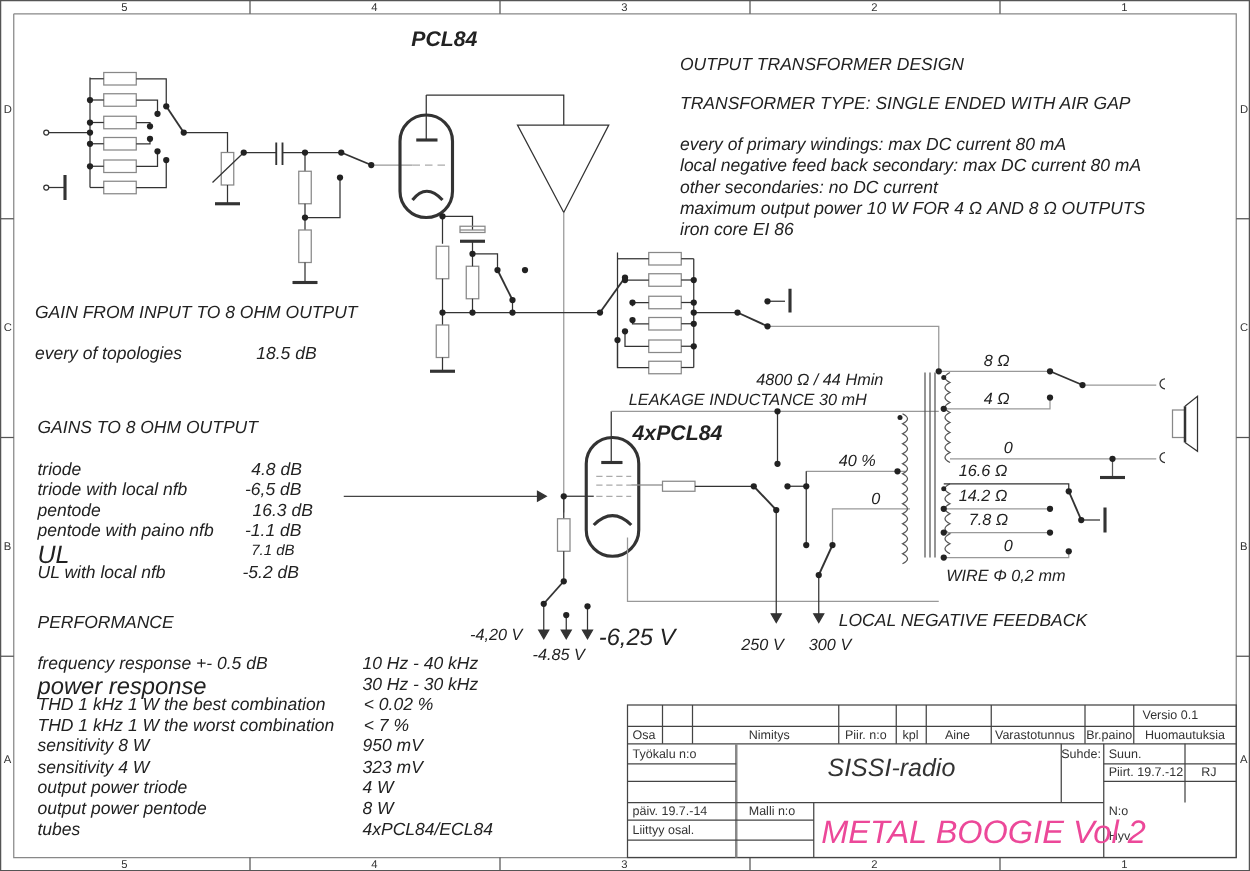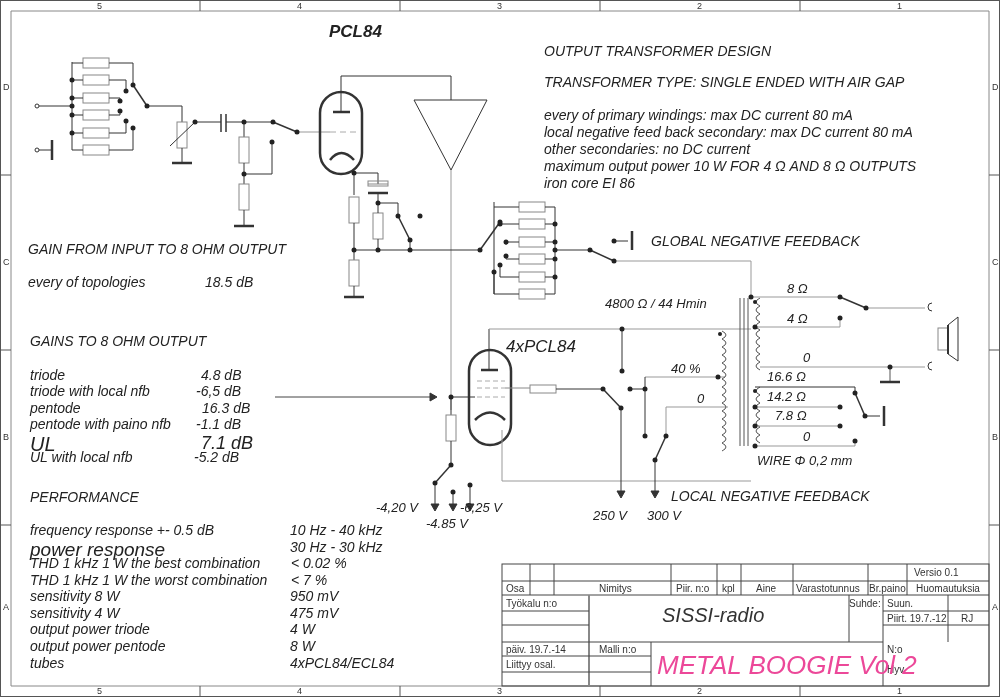--- a/index.html
+++ b/index.html
@@ -318,37 +318,37 @@
 <span class="zone" style="left:3px;top:82px">D</span>
 <span class="zone" style="left:3px;top:257px">C</span>
 <span class="zone" style="left:3px;top:432px">B</span>
 <span class="zone" style="left:3px;top:602px">A</span>
 <span class="zone" style="left:992px;top:82px">D</span>
 <span class="zone" style="left:992px;top:257px">C</span>
 <span class="zone" style="left:992px;top:432px">B</span>
 <span class="zone" style="left:992px;top:602px">A</span>
 
 <span class="txt" style="left:329px;top:22px;font-size:17px;font-weight:bold">PCL84</span>
-<span class="txt" style="left:506px;top:337px;font-size:17px;font-weight:normal">4xPCL84</span>
-<span class="txt" style="left:651px;top:233px;font-size:14px">GLOBAL NEGATIVE FEEDBACK</span>
+<span class="txt" style="left:506px;top:337px;font-size:17px;font-weight:bold">4xPCL84</span>
 <span class="txt" style="left:671px;top:488px;font-size:14px">LOCAL NEGATIVE FEEDBACK</span>
 <span class="txt" style="left:605px;top:296px;font-size:13px">4800 Ω / 44 Hmin</span>
+<span class="txt" style="left:503px;top:312px;font-size:13px">LEAKAGE INDUCTANCE 30 mH</span>
 <span class="txt" style="left:671px;top:361px;font-size:13px">40 %</span>
 <span class="txt" style="left:697px;top:391px;font-size:13px">0</span>
 <span class="txt" style="left:787px;top:281px;font-size:13px">8 Ω</span>
 <span class="txt" style="left:787px;top:311px;font-size:13px">4 Ω</span>
 <span class="txt" style="left:803px;top:350px;font-size:13px">0</span>
 <span class="txt" style="left:767px;top:369px;font-size:13px">16.6 Ω</span>
 <span class="txt" style="left:767px;top:389px;font-size:13px">14.2 Ω</span>
 <span class="txt" style="left:775px;top:408px;font-size:13px">7.8 Ω</span>
 <span class="txt" style="left:803px;top:429px;font-size:13px">0</span>
 <span class="txt" style="left:757px;top:453px;font-size:13px">WIRE Φ 0,2 mm</span>
 <span class="txt" style="left:376px;top:500px;font-size:13px">-4,20 V</span>
 <span class="txt" style="left:426px;top:516px;font-size:13px">-4.85 V</span>
-<span class="txt" style="left:460px;top:500px;font-size:13px">-6,25 V</span>
+<span class="txt" style="left:479px;top:500px;font-size:19px">-6,25 V</span>
 <span class="txt" style="left:593px;top:508px;font-size:13px">250 V</span>
 <span class="txt" style="left:647px;top:508px;font-size:13px">300 V</span>
 
 <div>
   <span class="txt" style="left:544px;top:43px;font-size:14px">OUTPUT TRANSFORMER DESIGN</span>
   <span class="txt" style="left:544px;top:74px;font-size:14px">TRANSFORMER TYPE: SINGLE ENDED WITH AIR GAP</span>
   <span class="txt" style="left:544px;top:107px;font-size:14px">every of primary windings: max DC current 80 mA</span>
   <span class="txt" style="left:544px;top:124px;font-size:14px">local negative feed back secondary: max DC current 80 mA</span>
   <span class="txt" style="left:544px;top:141px;font-size:14px">other secondaries: no DC current</span>
   <span class="txt" style="left:544px;top:158px;font-size:14px">maximum output power 10 W FOR 4 Ω AND 8 Ω OUTPUTS</span>
@@ -365,39 +365,39 @@
   <span class="txt" style="left:30px;top:333px;font-size:14px">GAINS TO 8 OHM OUTPUT</span>
   <span class="txt" style="left:30px;top:367px;font-size:14px">triode</span>
   <span class="txt" style="left:201px;top:367px;font-size:14px">4.8 dB</span>
   <span class="txt" style="left:30px;top:383px;font-size:14px">triode with local nfb</span>
   <span class="txt" style="left:196px;top:383px;font-size:14px">-6,5 dB</span>
   <span class="txt" style="left:30px;top:400px;font-size:14px">pentode</span>
   <span class="txt" style="left:202px;top:400px;font-size:14px">16.3 dB</span>
   <span class="txt" style="left:30px;top:416px;font-size:14px">pentode with paino nfb</span>
   <span class="txt" style="left:196px;top:416px;font-size:14px">-1.1 dB</span>
   <span class="txt" style="left:30px;top:433px;font-size:20px">UL</span>
-  <span class="txt" style="left:201px;top:433px;font-size:18px">7.1 dB</span>
+  <span class="txt" style="left:201px;top:433px;font-size:12px">7.1 dB</span>
   <span class="txt" style="left:30px;top:449px;font-size:14px">UL with local nfb</span>
   <span class="txt" style="left:194px;top:449px;font-size:14px">-5.2 dB</span>
 </div>
 
 <div>
   <span class="txt" style="left:30px;top:489px;font-size:14px">PERFORMANCE</span>
   <span class="txt" style="left:30px;top:522px;font-size:14px">frequency response +- 0.5 dB</span>
   <span class="txt" style="left:290px;top:522px;font-size:14px">10 Hz - 40 kHz</span>
   <span class="txt" style="left:30px;top:539px;font-size:19px">power response</span>
   <span class="txt" style="left:290px;top:539px;font-size:14px">30 Hz - 30 kHz</span>
   <span class="txt" style="left:30px;top:555px;font-size:14px">THD 1 kHz 1 W the best combination</span>
   <span class="txt" style="left:291px;top:555px;font-size:14px">&lt; 0.02 %</span>
   <span class="txt" style="left:30px;top:572px;font-size:14px">THD 1 kHz 1 W the worst combination</span>
   <span class="txt" style="left:291px;top:572px;font-size:14px">&lt; 7 %</span>
   <span class="txt" style="left:30px;top:588px;font-size:14px">sensitivity 8 W</span>
   <span class="txt" style="left:290px;top:588px;font-size:14px">950 mV</span>
   <span class="txt" style="left:30px;top:605px;font-size:14px">sensitivity 4 W</span>
-  <span class="txt" style="left:290px;top:605px;font-size:14px">475 mV</span>
+  <span class="txt" style="left:290px;top:605px;font-size:14px">323 mV</span>
   <span class="txt" style="left:30px;top:621px;font-size:14px">output power triode</span>
   <span class="txt" style="left:290px;top:621px;font-size:14px">4 W</span>
   <span class="txt" style="left:30px;top:638px;font-size:14px">output power pentode</span>
   <span class="txt" style="left:290px;top:638px;font-size:14px">8 W</span>
   <span class="txt" style="left:30px;top:655px;font-size:14px">tubes</span>
   <span class="txt" style="left:290px;top:655px;font-size:14px">4xPCL84/ECL84</span>
 </div>
 
 <svg width="1000" height="697" viewBox="0 0 1000 697" style="position:absolute;left:0;top:0;pointer-events:none">
   <g stroke="#444" stroke-width="1" fill="none">

